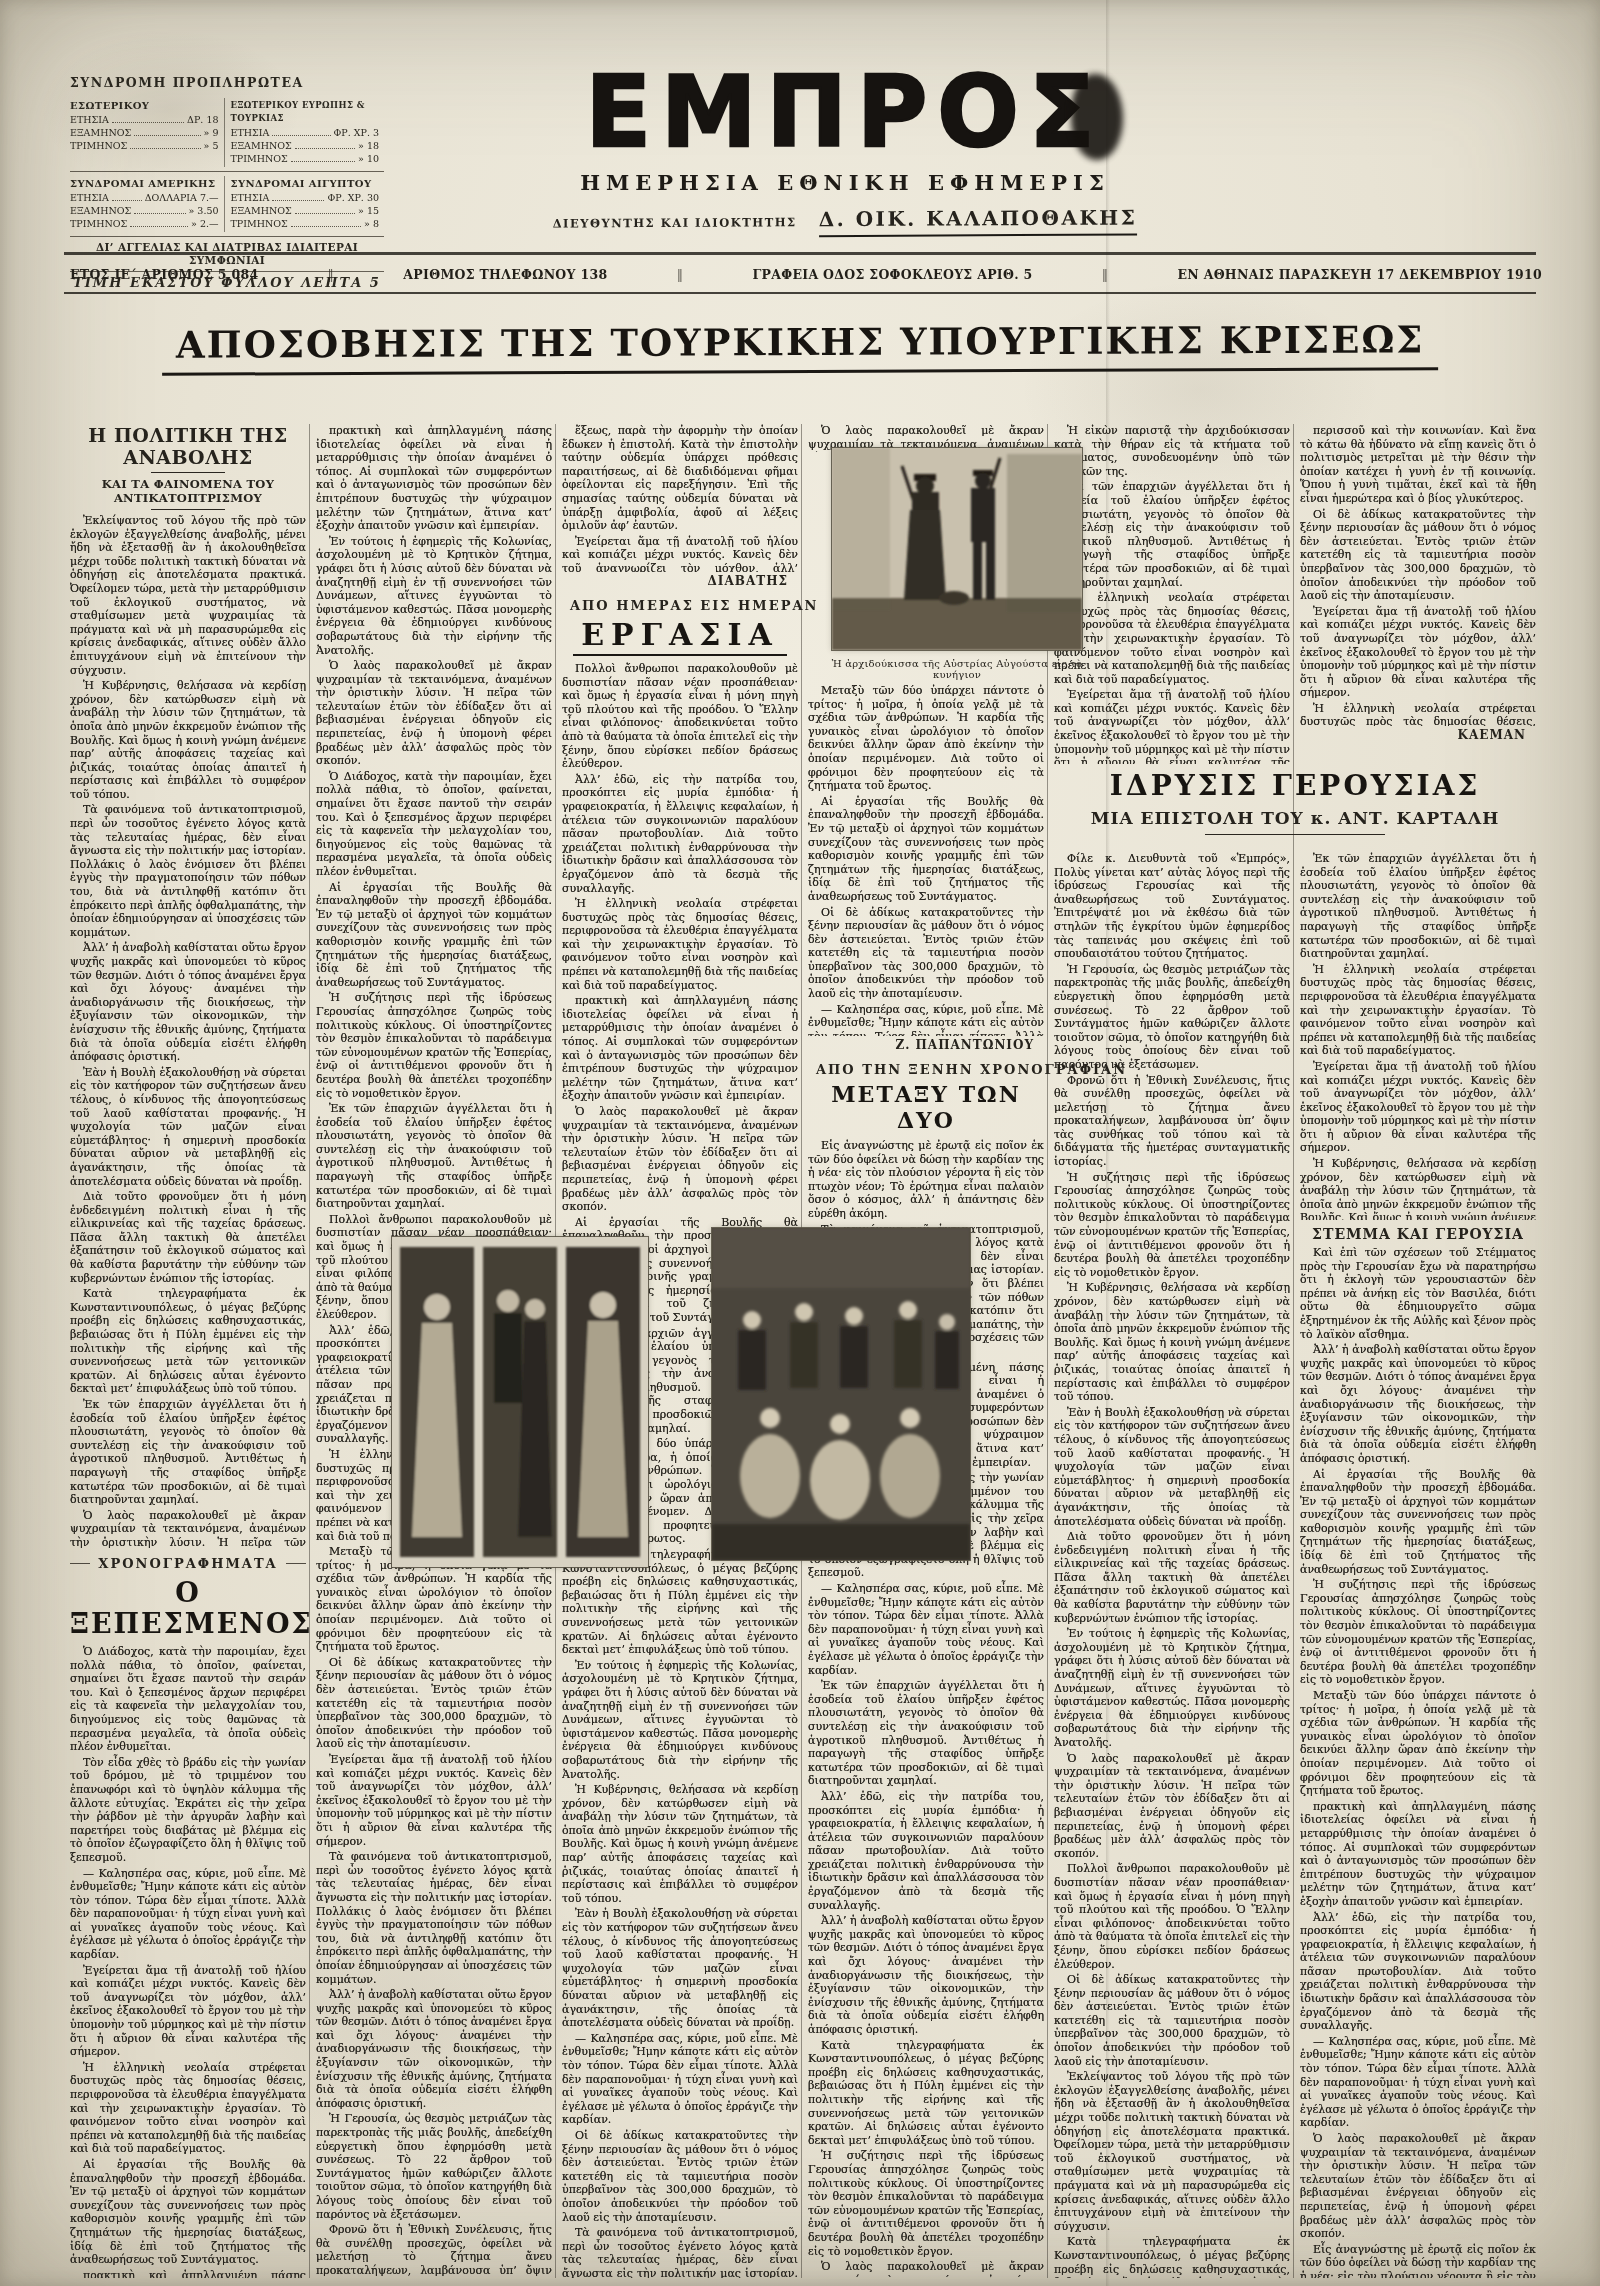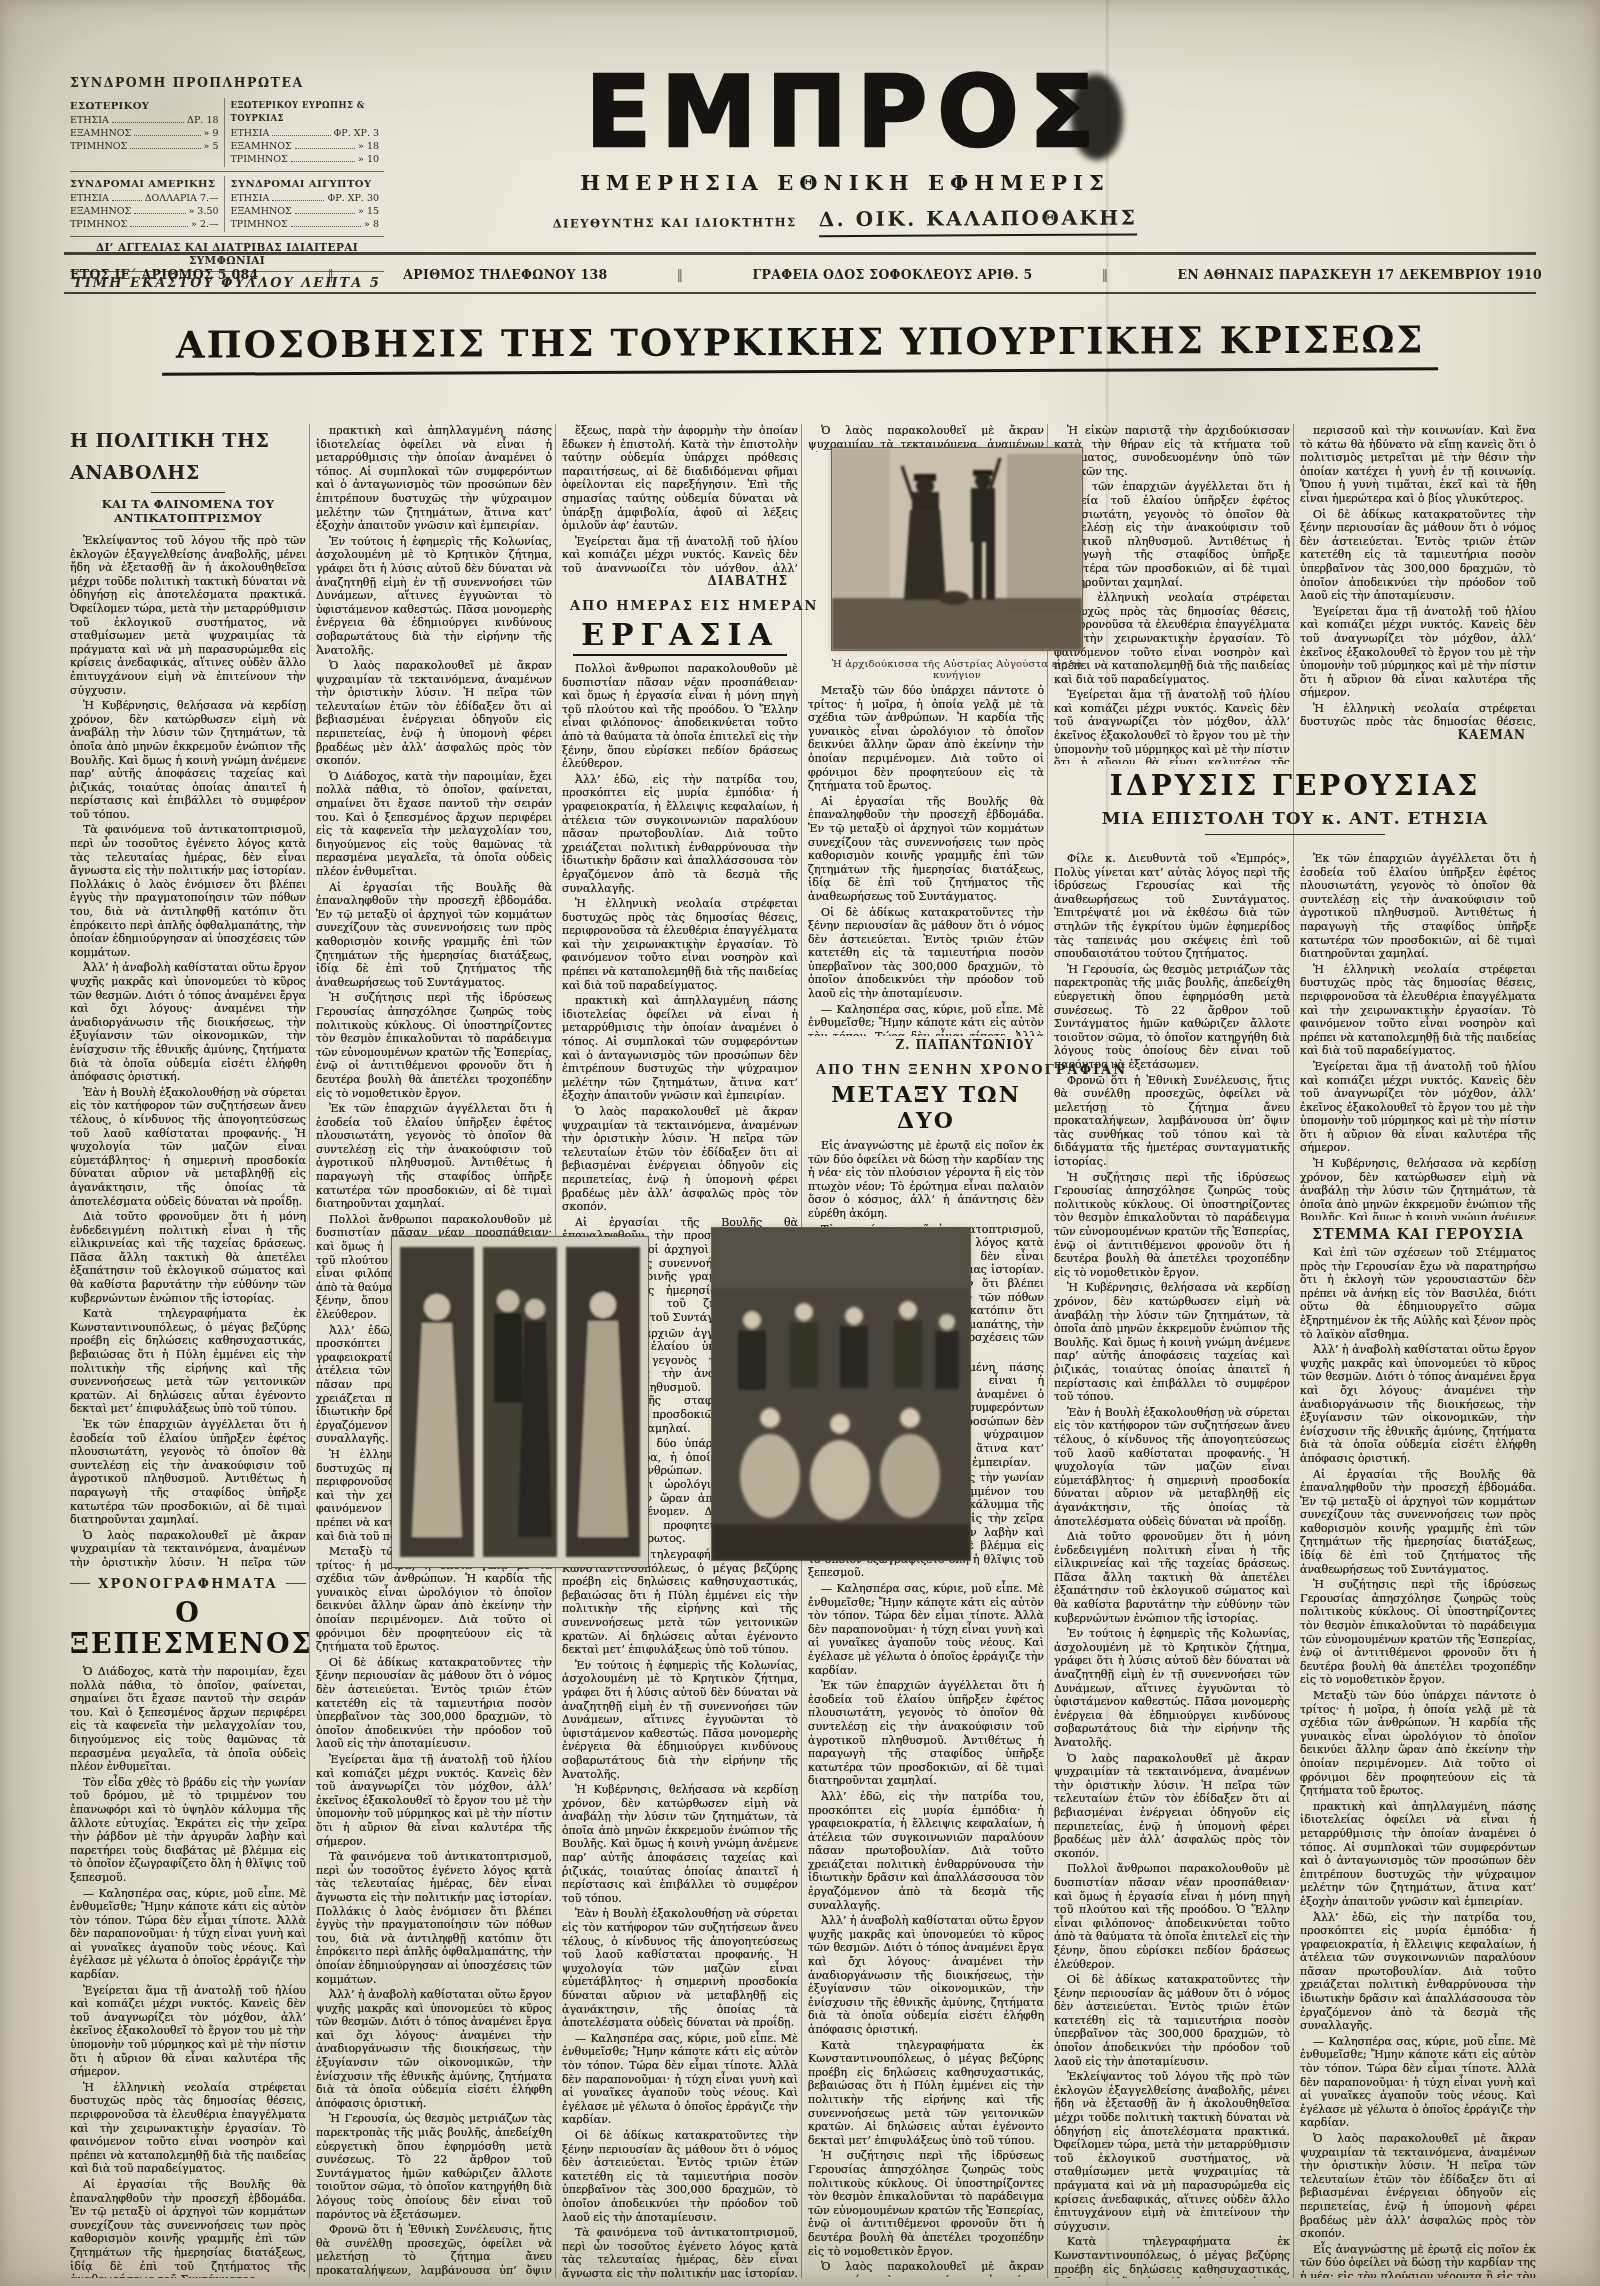--- a/index.html
+++ b/index.html
@@ -46,21 +46,21 @@
     transform:rotate(-0.25deg);}
   .headline.one{font-size:37px;letter-spacing:2px;}
   .headline.two{font-size:47px;letter-spacing:3px;}
   .headline.two .hl{border-bottom-width:4px;}
   
   .colrule{position:absolute;width:1px;background:rgba(40,36,28,.45);}
   .colblock{position:absolute;display:flex;flex-direction:column;}
   .flow{overflow:hidden;font-size:11px;line-height:13.6px;}
   .para{margin:0 0 2px;text-indent:13px;text-align:justify;
     text-shadow:0 0 .6px rgba(30,28,22,.75);}
-  .art-head1{font-size:19px;font-weight:bold;text-align:left;letter-spacing:.5px;line-height:32px;}
+  .art-head1{font-size:19px;font-weight:bold;text-align:center;letter-spacing:.5px;line-height:22px;}
   .art-head2{font-size:11.5px;font-weight:bold;text-align:center;letter-spacing:.3px;line-height:14px;margin-top:2px;}
   .head-rule{width:74px;border-top:1px solid #2a2620;margin:4px auto;}
   .kicker{display:flex;align-items:center;gap:8px;font-size:13px;font-weight:bold;
     letter-spacing:2px;margin:6px 0 4px;white-space:nowrap;}
   .kicker::before,.kicker::after{content:"";flex:1;border-top:1px solid rgba(42,38,30,.8);}
   .big-head{text-align:center;font-weight:bold;color:#181511;}
   .bh-wrap{text-align:center;}
   .bh-underline{display:inline-block;border-bottom:2px solid #1b1814;padding:0 8px 2px;}
   .sig{text-align:right;font-weight:bold;font-size:12px;letter-spacing:1px;padding:2px 10px 4px 0;}
   .crosshead{text-align:center;font-weight:bold;font-size:14px;letter-spacing:1px;padding:6px 0 4px;}
@@ -348,21 +348,21 @@
     <div class="flow" style="flex:1;">
         <p class="para">Ἡ εἰκὼν παριστᾷ τὴν ἀρχιδούκισσαν κατὰ τὴν θήραν εἰς τὰ κτήματα τοῦ στέμματος, συνοδευομένην ὑπὸ τῶν αὐλικῶν της.</p>
         <p class="para">Ἐκ τῶν ἐπαρχιῶν ἀγγέλλεται ὅτι ἡ ἐσοδεία τοῦ ἐλαίου ὑπῆρξεν ἐφέτος πλουσιωτάτη, γεγονὸς τὸ ὁποῖον θὰ συντελέσῃ εἰς τὴν ἀνακούφισιν τοῦ ἀγροτικοῦ πληθυσμοῦ. Ἀντιθέτως ἡ παραγωγὴ τῆς σταφίδος ὑπῆρξε κατωτέρα τῶν προσδοκιῶν, αἱ δὲ τιμαὶ διατηροῦνται χαμηλαί.</p>
         <p class="para">Ἡ ἑλληνικὴ νεολαία στρέφεται δυστυχῶς πρὸς τὰς δημοσίας θέσεις, περιφρονοῦσα τὰ ἐλευθέρια ἐπαγγέλματα καὶ τὴν χειρωνακτικὴν ἐργασίαν. Τὸ φαινόμενον τοῦτο εἶναι νοσηρὸν καὶ πρέπει νὰ καταπολεμηθῇ διὰ τῆς παιδείας καὶ διὰ τοῦ παραδείγματος.</p>
         <p class="para">Ἐγείρεται ἅμα τῇ ἀνατολῇ τοῦ ἡλίου καὶ κοπιάζει μέχρι νυκτός. Κανεὶς δὲν τοῦ ἀναγνωρίζει τὸν μόχθον, ἀλλ’ ἐκεῖνος ἐξακολουθεῖ τὸ ἔργον του μὲ τὴν ὑπομονὴν τοῦ μύρμηκος καὶ μὲ τὴν πίστιν ὅτι ἡ αὔριον θὰ εἶναι καλυτέρα τῆς σήμερον.</p>
       </div>
   </div>
 
   <div class="ger-head" style="left:1054px;top:770px;width:482px;">
     <div class="ger-title">ΙΔΡΥΣΙΣ ΓΕΡΟΥΣΙΑΣ</div>
-    <div class="ger-sub">ΜΙΑ ΕΠΙΣΤΟΛΗ ΤΟΥ κ. ΑΝΤ. ΕΤΗΣΙΑ</div>
+    <div class="ger-sub">ΜΙΑ ΕΠΙΣΤΟΛΗ ΤΟΥ κ. ΑΝΤ. ΚΑΡΤΑΛΗ</div>
     <div class="ger-rule"></div>
   </div>
 
   <div class="colblock" style="left:1054px;top:852px;width:236px;height:1426px;">
     <div class="flow" style="flex:1;">
         <p class="para">Φίλε κ. Διευθυντὰ τοῦ «Ἐμπρός», Πολὺς γίνεται κατ’ αὐτὰς λόγος περὶ τῆς ἱδρύσεως Γερουσίας καὶ τῆς ἀναθεωρήσεως τοῦ Συντάγματος. Ἐπιτρέψατέ μοι νὰ ἐκθέσω διὰ τῶν στηλῶν τῆς ἐγκρίτου ὑμῶν ἐφημερίδος τὰς ταπεινάς μου σκέψεις ἐπὶ τοῦ σπουδαιοτάτου τούτου ζητήματος.</p>
         <p class="para">Ἡ Γερουσία, ὡς θεσμὸς μετριάζων τὰς παρεκτροπὰς τῆς μιᾶς βουλῆς, ἀπεδείχθη εὐεργετικὴ ὅπου ἐφηρμόσθη μετὰ συνέσεως. Τὸ 22 ἄρθρον τοῦ Συντάγματος ἡμῶν καθώριζεν ἄλλοτε τοιοῦτον σῶμα, τὸ ὁποῖον κατηργήθη διὰ λόγους τοὺς ὁποίους δὲν εἶναι τοῦ παρόντος νὰ ἐξετάσωμεν.</p>
         <p class="para">Φρονῶ ὅτι ἡ Ἐθνικὴ Συνέλευσις, ἥτις θὰ συνέλθῃ προσεχῶς, ὀφείλει νὰ μελετήσῃ τὸ ζήτημα ἄνευ προκαταλήψεων, λαμβάνουσα ὑπ’ ὄψιν τὰς συνθήκας τοῦ τόπου καὶ τὰ διδάγματα τῆς ἡμετέρας συνταγματικῆς ἱστορίας.</p>
         <p class="para">Ἡ συζήτησις περὶ τῆς ἱδρύσεως Γερουσίας ἀπησχόλησε ζωηρῶς τοὺς πολιτικοὺς κύκλους. Οἱ ὑποστηρίζοντες τὸν θεσμὸν ἐπικαλοῦνται τὸ παράδειγμα τῶν εὐνομουμένων κρατῶν τῆς Ἑσπερίας, ἐνῷ οἱ ἀντιτιθέμενοι φρονοῦν ὅτι ἡ δευτέρα βουλὴ θὰ ἀπετέλει τροχοπέδην εἰς τὸ νομοθετικὸν ἔργον.</p>
         <p class="para">Ἡ Κυβέρνησις, θελήσασα νὰ κερδίσῃ χρόνον, δὲν κατώρθωσεν εἰμὴ νὰ ἀναβάλῃ τὴν λύσιν τῶν ζητημάτων, τὰ ὁποῖα ἀπὸ μηνῶν ἐκκρεμοῦν ἐνώπιον τῆς Βουλῆς. Καὶ ὅμως ἡ κοινὴ γνώμη ἀνέμενε παρ’ αὐτῆς ἀποφάσεις ταχείας καὶ ῥιζικάς, τοιαύτας ὁποίας ἀπαιτεῖ ἡ περίστασις καὶ ἐπιβάλλει τὸ συμφέρον τοῦ τόπου.</p>

